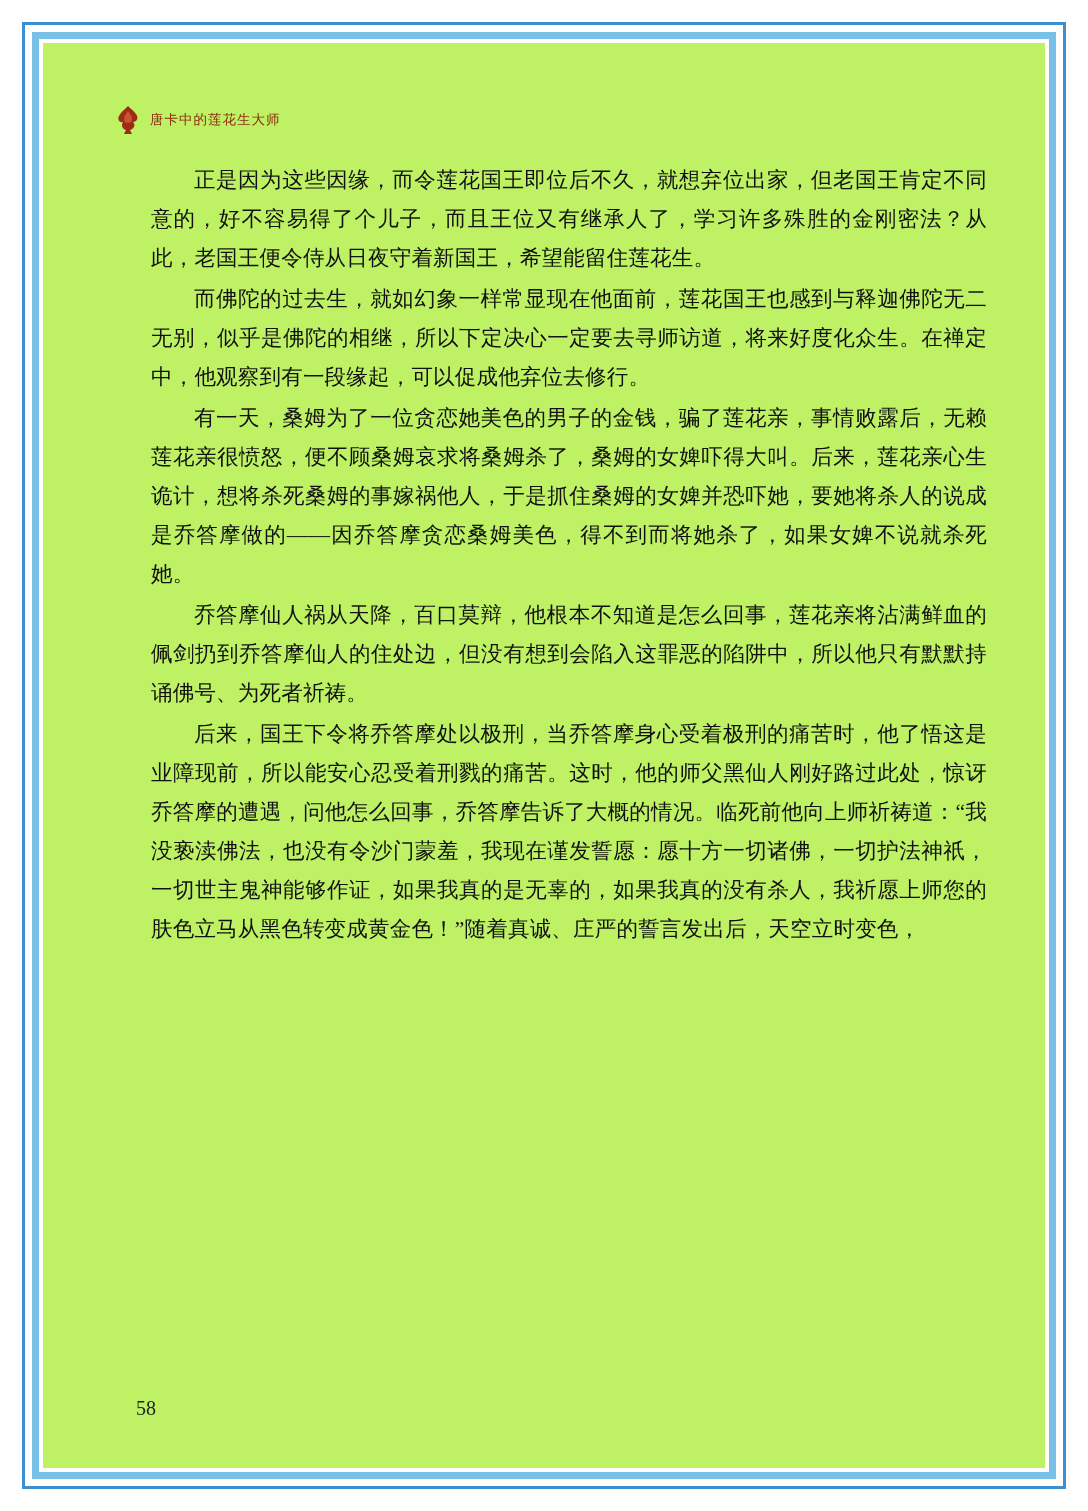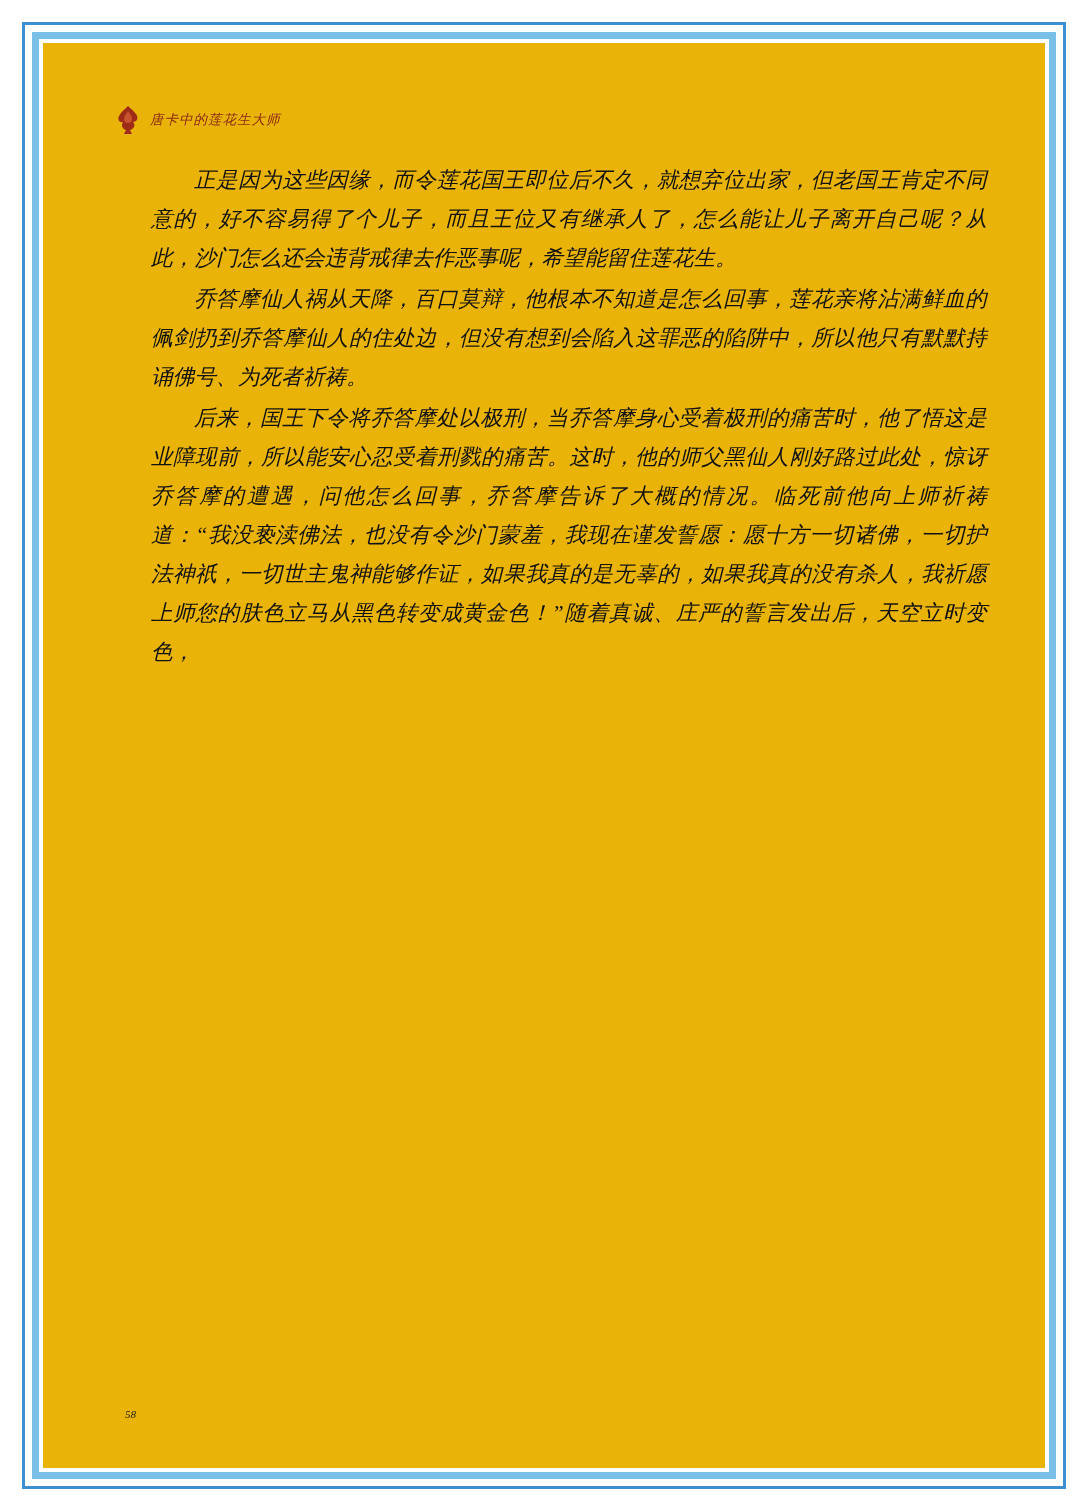--- a/index.html
+++ b/index.html
@@ -39,24 +39,23 @@
     bottom: 32px;
     border: 7px solid #79c0e8;
     box-sizing: border-box;
   }
   .paper {
     position: absolute;
     left: 43px;
     top: 43px;
     right: 43px;
     bottom: 43px;
-    background: #eab308;
+    background: #bef264;
     box-sizing: border-box;
     overflow: hidden;
-    font-style: italic;
   }
 
   
   .runhead {
     position: absolute;
     left: 72px;
     top: 62px;
     display: flex;
     align-items: center;
     gap: 9px;
@@ -90,23 +89,23 @@
     text-align: justify;
     text-justify: inter-ideograph;
     text-indent: 2em;
     letter-spacing: 0.2px;
     font-family: "Liberation Serif", "DejaVu Serif", serif;
   }
 
   
   .folio {
     position: absolute;
-    left: 82px;
+    left: 93px;
     bottom: 48px;
-    font-size: 11px;
+    font-size: 20px;
     color: #222;
     font-family: "Liberation Serif", "DejaVu Serif", serif;
   }
 </style>
 </head>
 <body>
 
 <div class="page">
   <div class="border-outer"></div>
   <div class="border-inner"></div>
@@ -117,21 +116,23 @@
       <span class="runhead-mark">
         <svg width="26" height="30" viewBox="0 0 26 30" xmlns="http://www.w3.org/2000/svg">
           <path d="M13 1 C9 5, 6 7, 4 11 C2 15, 5 18, 8 17 C6 20, 7 24, 11 25 L9 29 L17 29 L15 25 C19 24, 21 20, 18 17 C22 17, 24 13, 21 9 C18 5, 16 4, 13 1 Z" fill="#9e2b16"></path>
           <path d="M13 6 C11 9, 9 11, 9 14 C9 17, 11 18, 13 18 C15 18, 17 17, 17 14 C17 11, 15 9, 13 6 Z" fill="#c8532f"></path>
         </svg>
       </span>
       <span class="runhead-title">唐卡中的莲花生大师</span>
     </div>
 
     <div class="body-text">
-      <p>正是因为这些因缘，而令莲花国王即位后不久，就想弃位出家，但老国王肯定不同意的，好不容易得了个儿子，而且王位又有继承人了，怎么能让儿子离开自己呢？从此，沙门怎么还会违背戒律去作恶事呢，希望能留住莲花生。</p>
+      <p>正是因为这些因缘，而令莲花国王即位后不久，就想弃位出家，但老国王肯定不同意的，好不容易得了个儿子，而且王位又有继承人了，学习许多殊胜的金刚密法？从此，老国王便令侍从日夜守着新国王，希望能留住莲花生。</p>
+      <p>而佛陀的过去生，就如幻象一样常显现在他面前，莲花国王也感到与释迦佛陀无二无别，似乎是佛陀的相继，所以下定决心一定要去寻师访道，将来好度化众生。在禅定中，他观察到有一段缘起，可以促成他弃位去修行。</p>
+      <p>有一天，桑姆为了一位贪恋她美色的男子的金钱，骗了莲花亲，事情败露后，无赖莲花亲很愤怒，便不顾桑姆哀求将桑姆杀了，桑姆的女婢吓得大叫。后来，莲花亲心生诡计，想将杀死桑姆的事嫁祸他人，于是抓住桑姆的女婢并恐吓她，要她将杀人的说成是乔答摩做的——因乔答摩贪恋桑姆美色，得不到而将她杀了，如果女婢不说就杀死她。</p>
       <p>乔答摩仙人祸从天降，百口莫辩，他根本不知道是怎么回事，莲花亲将沾满鲜血的佩剑扔到乔答摩仙人的住处边，但没有想到会陷入这罪恶的陷阱中，所以他只有默默持诵佛号、为死者祈祷。</p>
       <p>后来，国王下令将乔答摩处以极刑，当乔答摩身心受着极刑的痛苦时，他了悟这是业障现前，所以能安心忍受着刑戮的痛苦。这时，他的师父黑仙人刚好路过此处，惊讶乔答摩的遭遇，问他怎么回事，乔答摩告诉了大概的情况。临死前他向上师祈祷道：“我没亵渎佛法，也没有令沙门蒙羞，我现在谨发誓愿：愿十方一切诸佛，一切护法神祇，一切世主鬼神能够作证，如果我真的是无辜的，如果我真的没有杀人，我祈愿上师您的肤色立马从黑色转变成黄金色！”随着真诚、庄严的誓言发出后，天空立时变色，</p>
     </div>
 
     <div class="folio">58</div>
 
   </div>
 </div>
 
 </body></html>

